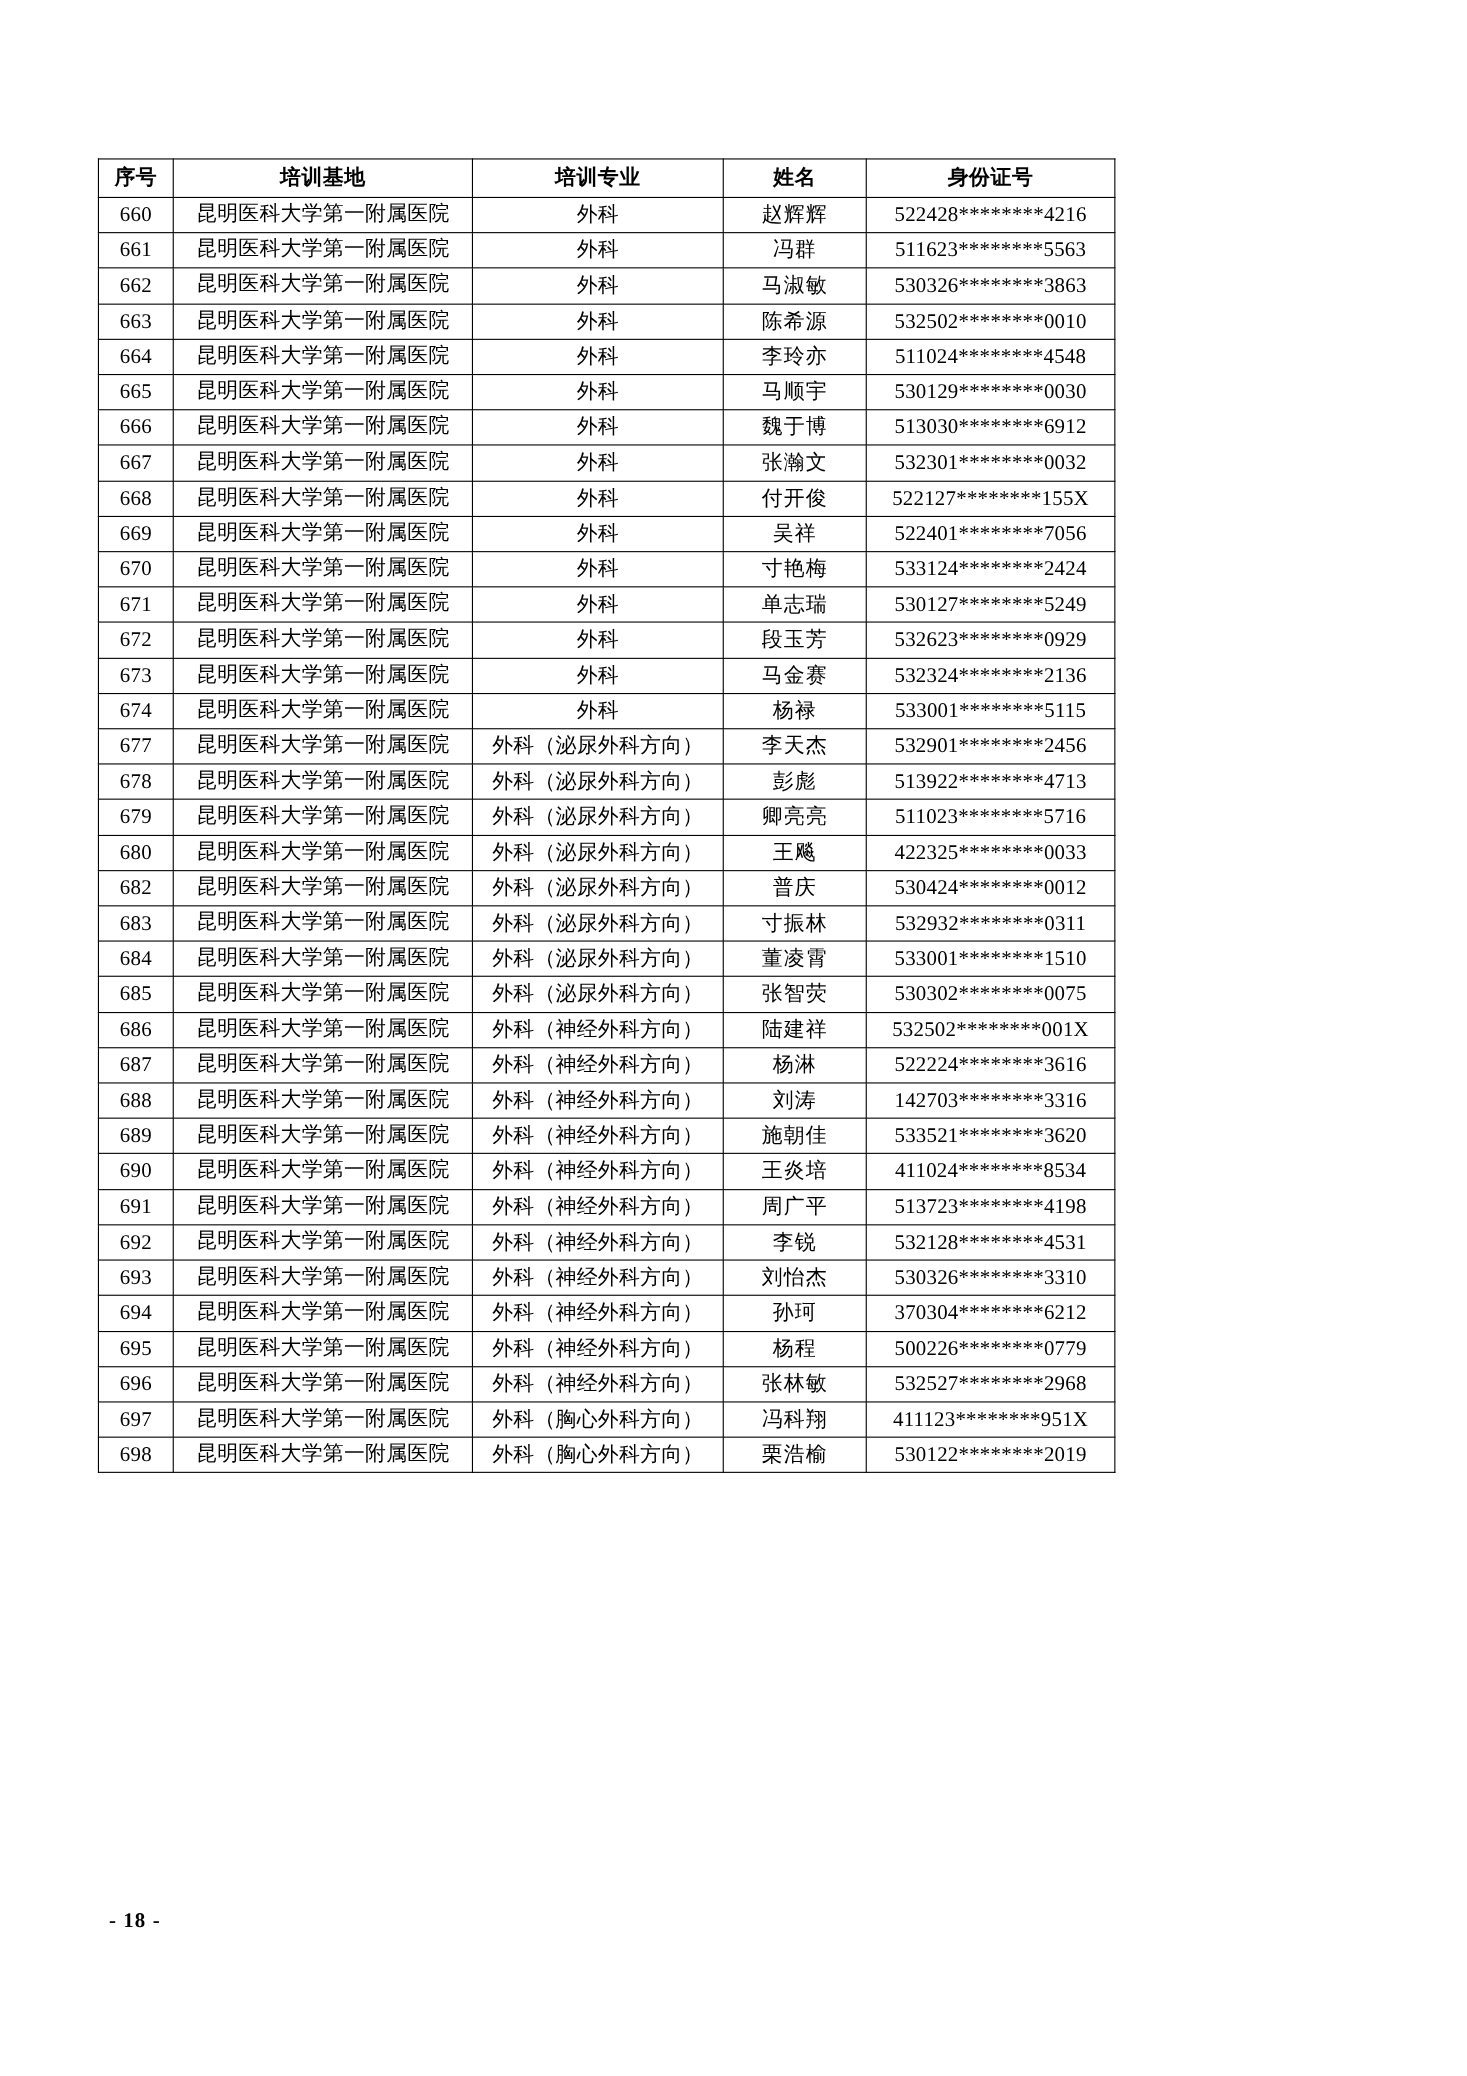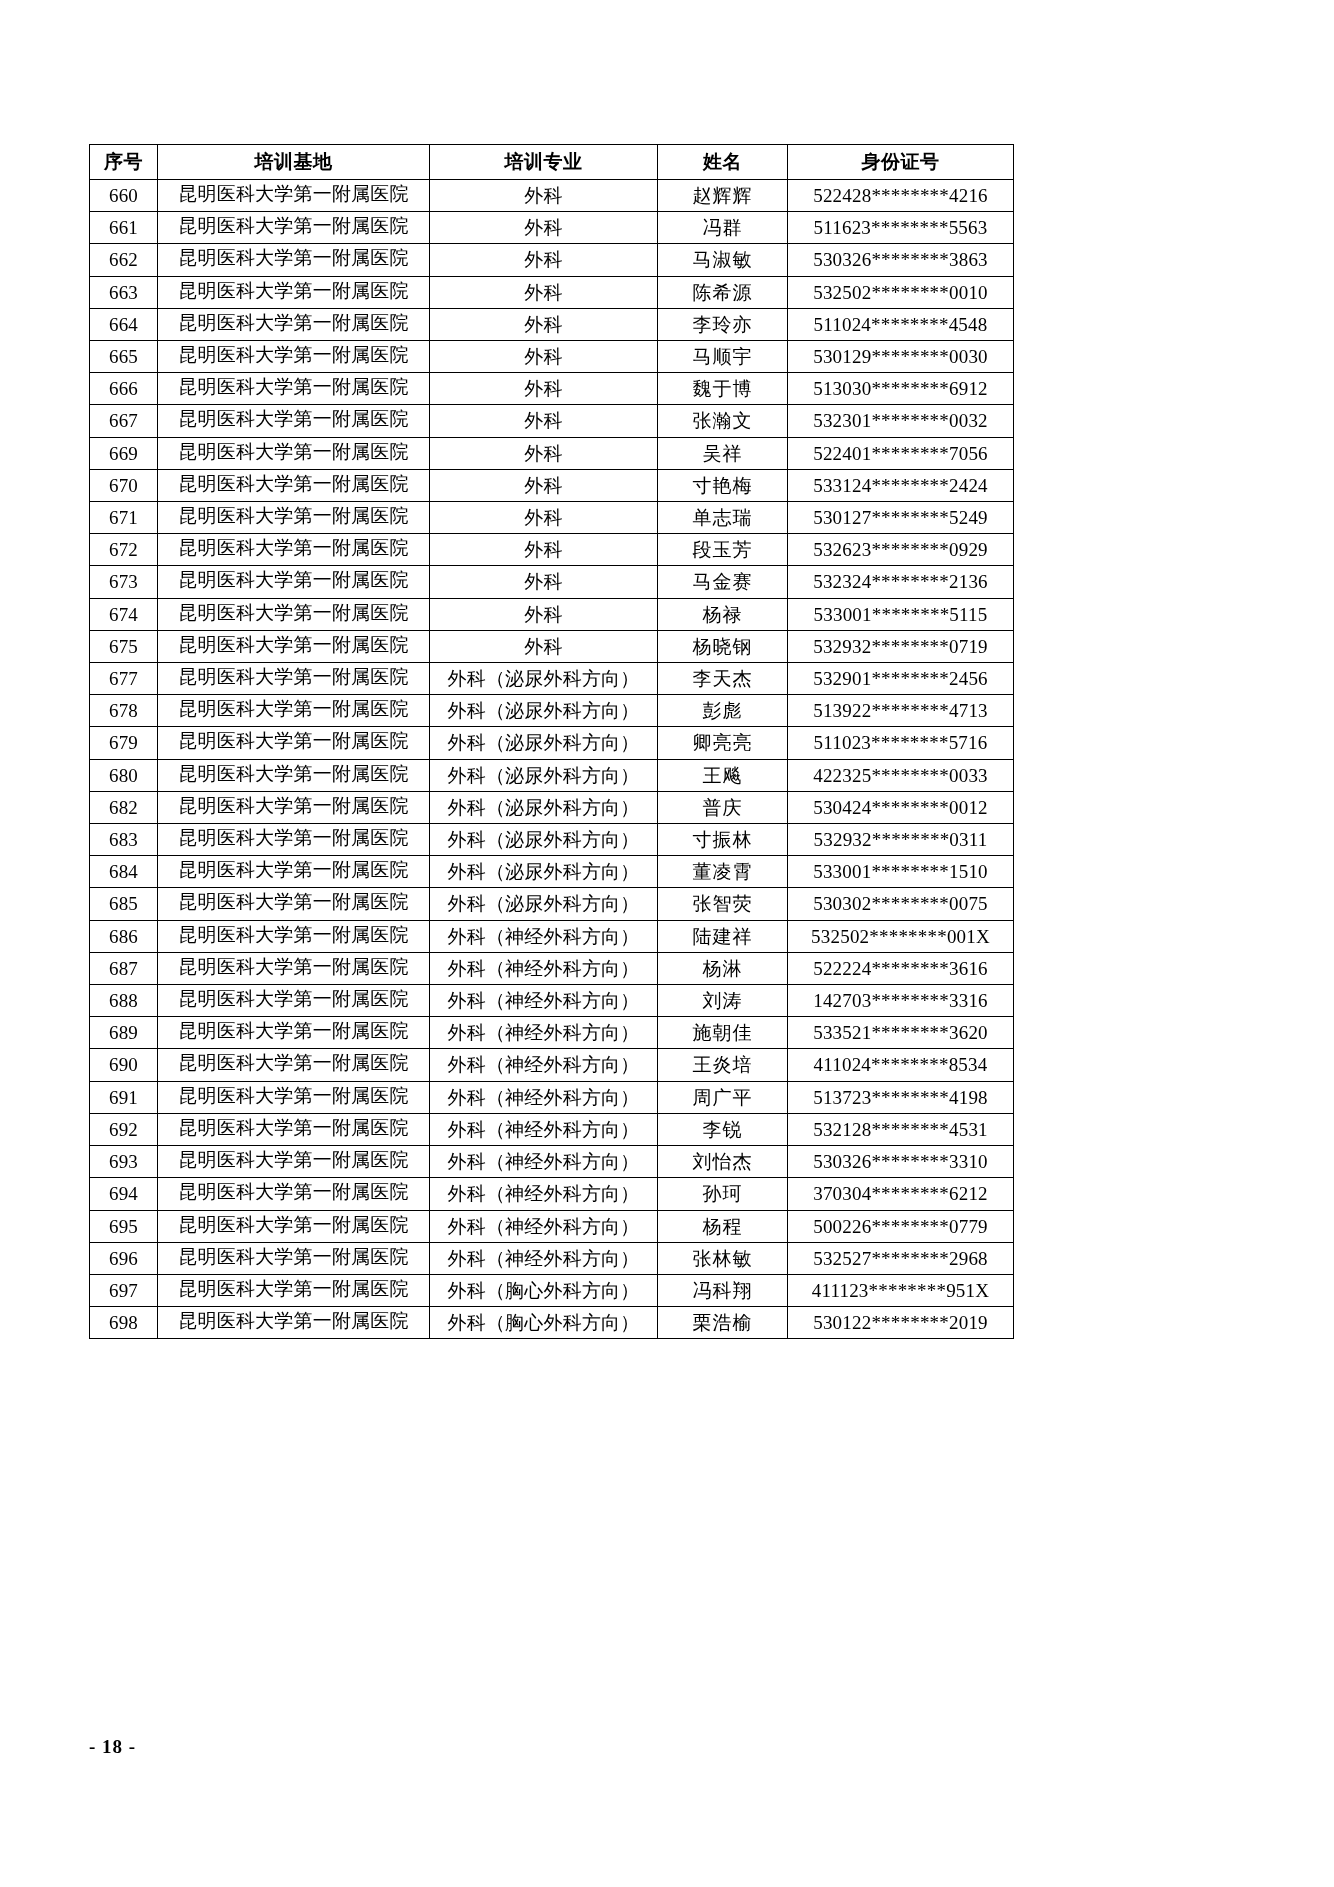--- a/index.html
+++ b/index.html
@@ -69,21 +69,21 @@
   }
 
   td.cell-seq  { font-size: 19px; letter-spacing: 0.2px; }
   td.cell-base { font-size: 19px; letter-spacing: 0.2px; font-family: Liberation Mono, monospace; }
   td.cell-major{ font-size: 19px; letter-spacing: 0.2px; }
   td.cell-name { font-size: 19px; letter-spacing: 1px; font-family: Liberation Serif, serif; }
   td.cell-id   { font-size: 19px; letter-spacing: 0.2px; }
 
   .page-footer {
     position: absolute;
-    left: 89px;
+    left: 99px;
     top: 1736px;
     width: 924px;
     text-align: left;
     font-size: 19px;
     font-weight: bold;
     letter-spacing: 1px;
     font-family: "Liberation Serif", "DejaVu Serif", serif;
   }
 </style>
 </head>
@@ -160,20 +160,27 @@
             <td class="cell-id">513030********6912</td>
           </tr>
           <tr>
             <td class="cell-seq">667</td>
             <td class="cell-base">昆明医科大学第一附属医院</td>
             <td class="cell-major">外科</td>
             <td class="cell-name">张瀚文</td>
             <td class="cell-id">532301********0032</td>
           </tr>
           <tr>
+            <td class="cell-seq">668</td>
+            <td class="cell-base">昆明医科大学第一附属医院</td>
+            <td class="cell-major">外科</td>
+            <td class="cell-name">付开俊</td>
+            <td class="cell-id">522127********155X</td>
+          </tr>
+          <tr>
             <td class="cell-seq">669</td>
             <td class="cell-base">昆明医科大学第一附属医院</td>
             <td class="cell-major">外科</td>
             <td class="cell-name">吴祥</td>
             <td class="cell-id">522401********7056</td>
           </tr>
           <tr>
             <td class="cell-seq">670</td>
             <td class="cell-base">昆明医科大学第一附属医院</td>
             <td class="cell-major">外科</td>
@@ -200,27 +207,20 @@
             <td class="cell-major">外科</td>
             <td class="cell-name">马金赛</td>
             <td class="cell-id">532324********2136</td>
           </tr>
           <tr>
             <td class="cell-seq">674</td>
             <td class="cell-base">昆明医科大学第一附属医院</td>
             <td class="cell-major">外科</td>
             <td class="cell-name">杨禄</td>
             <td class="cell-id">533001********5115</td>
-          </tr>
-          <tr>
-            <td class="cell-seq">675</td>
-            <td class="cell-base">昆明医科大学第一附属医院</td>
-            <td class="cell-major">外科</td>
-            <td class="cell-name">杨晓钢</td>
-            <td class="cell-id">532932********0719</td>
           </tr>
           <tr>
             <td class="cell-seq">677</td>
             <td class="cell-base">昆明医科大学第一附属医院</td>
             <td class="cell-major">外科（泌尿外科方向）</td>
             <td class="cell-name">李天杰</td>
             <td class="cell-id">532901********2456</td>
           </tr>
           <tr>
             <td class="cell-seq">678</td>

